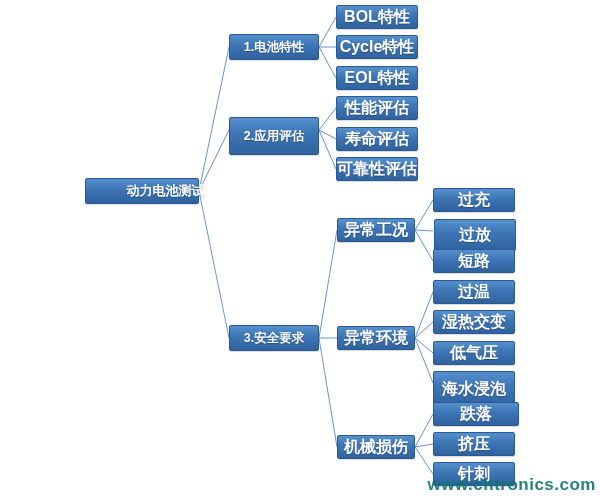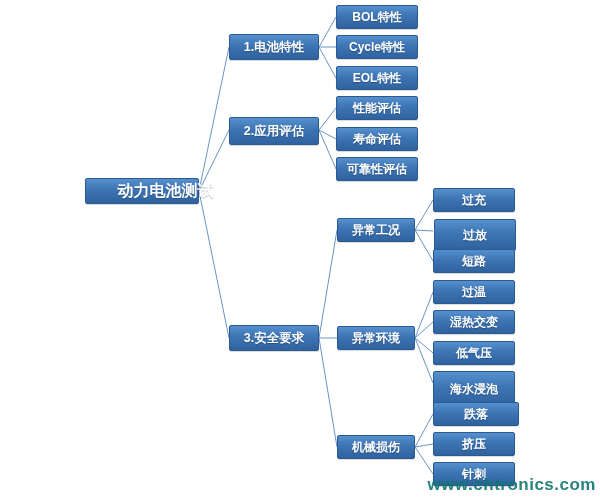--- a/index.html
+++ b/index.html
@@ -14,28 +14,28 @@
     position:absolute;left:0;top:0;width:600px;height:499px;
     pointer-events:none;
   }
   .node{
     position:absolute;
     display:flex;align-items:center;justify-content:center;
     background:linear-gradient(180deg,#5590cd 0%,#3d74b4 45%,#2f639f 100%);
     border:1px solid #2b5a92;
     border-radius:2px;
     color:#ffffff;
-    font-size:12px;
+    font-size:16px;
     font-weight:bold;
     white-space:nowrap;
     box-sizing:border-box;
     box-shadow:0 1px 1px rgba(0,0,0,0.15);
     text-shadow:0 1px 1px rgba(0,0,0,0.25);
   }
-  .node.root{font-size:16px;padding-left:47px;}
+  .node.root{font-size:13px;padding-left:47px;}
   .node.lvl1{font-size:12.5px;}
   .watermark{
     position:absolute;
     right:4px;bottom:4px;
     font-size:17px;
     font-weight:bold;
     color:#0f766e;
     opacity:0.9;
     letter-spacing:0.5px;
   }
@@ -65,21 +65,21 @@
       <line x1="415" y1="338" x2="433" y2="353" stroke="#6a94c8" stroke-width="1"></line>
       <line x1="415" y1="338" x2="433" y2="383" stroke="#6a94c8" stroke-width="1"></line>
       <line x1="415" y1="447" x2="433" y2="414" stroke="#6a94c8" stroke-width="1"></line>
       <line x1="415" y1="447" x2="433" y2="444" stroke="#6a94c8" stroke-width="1"></line>
       <line x1="415" y1="447" x2="433" y2="474" stroke="#6a94c8" stroke-width="1"></line>
     </svg>
 
   <div class="node root" style="left:85px;top:178px;width:114px;height:26px">动力电池测试</div>
 
   <div class="node lvl1" style="left:229px;top:34px;width:90px;height:26px">1.电池特性</div>
-  <div class="node lvl1" style="left:229px;top:117px;width:90px;height:28px">2.应用评估</div>
+  <div class="node lvl1" style="left:229px;top:117px;width:90px;height:38px">2.应用评估</div>
   <div class="node lvl1" style="left:229px;top:325px;width:90px;height:26px">3.安全要求</div>
 
   <div class="node" style="left:336px;top:5px;width:82px;height:24px">BOL特性</div>
   <div class="node" style="left:336px;top:35px;width:82px;height:24px">Cycle特性</div>
   <div class="node" style="left:336px;top:96px;width:82px;height:24px">性能评估</div>
 
   <div class="node" style="left:336px;top:66px;width:82px;height:24px">EOL特性</div>
   <div class="node" style="left:336px;top:127px;width:82px;height:24px">寿命评估</div>
   <div class="node" style="left:336px;top:157px;width:82px;height:24px">可靠性评估</div>
 

